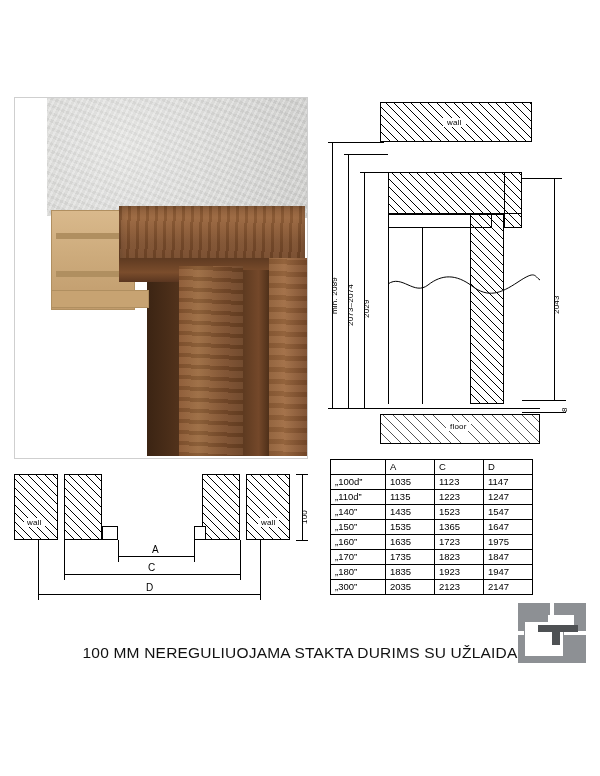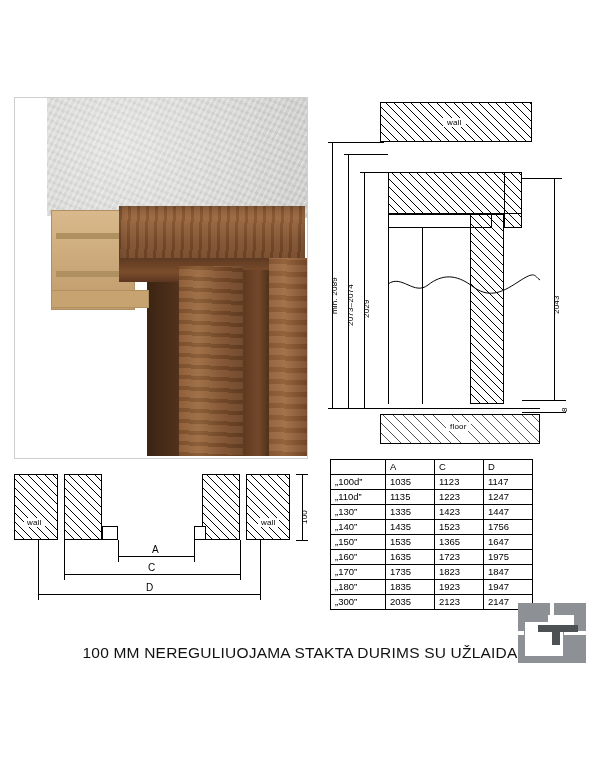--- a/index.html
+++ b/index.html
@@ -304,30 +304,24 @@
           <td class="v">1123</td>
           <td class="v">1147</td>
         </tr>
         <tr>
           <td class="k">„110d”</td>
           <td class="v">1135</td>
           <td class="v">1223</td>
           <td class="v">1247</td>
         </tr>
         <tr>
-          <td class="k">„130”</td>
-          <td class="v">1335</td>
-          <td class="v">1423</td>
-          <td class="v">1447</td>
-        </tr>
-        <tr>
           <td class="k">„140”</td>
           <td class="v">1435</td>
           <td class="v">1523</td>
-          <td class="v">1756</td>
+          <td class="v">1547</td>
         </tr>
         <tr>
           <td class="k">„150”</td>
           <td class="v">1535</td>
           <td class="v">1365</td>
           <td class="v">1647</td>
         </tr>
         <tr>
           <td class="k">„160”</td>
           <td class="v">1635</td>

